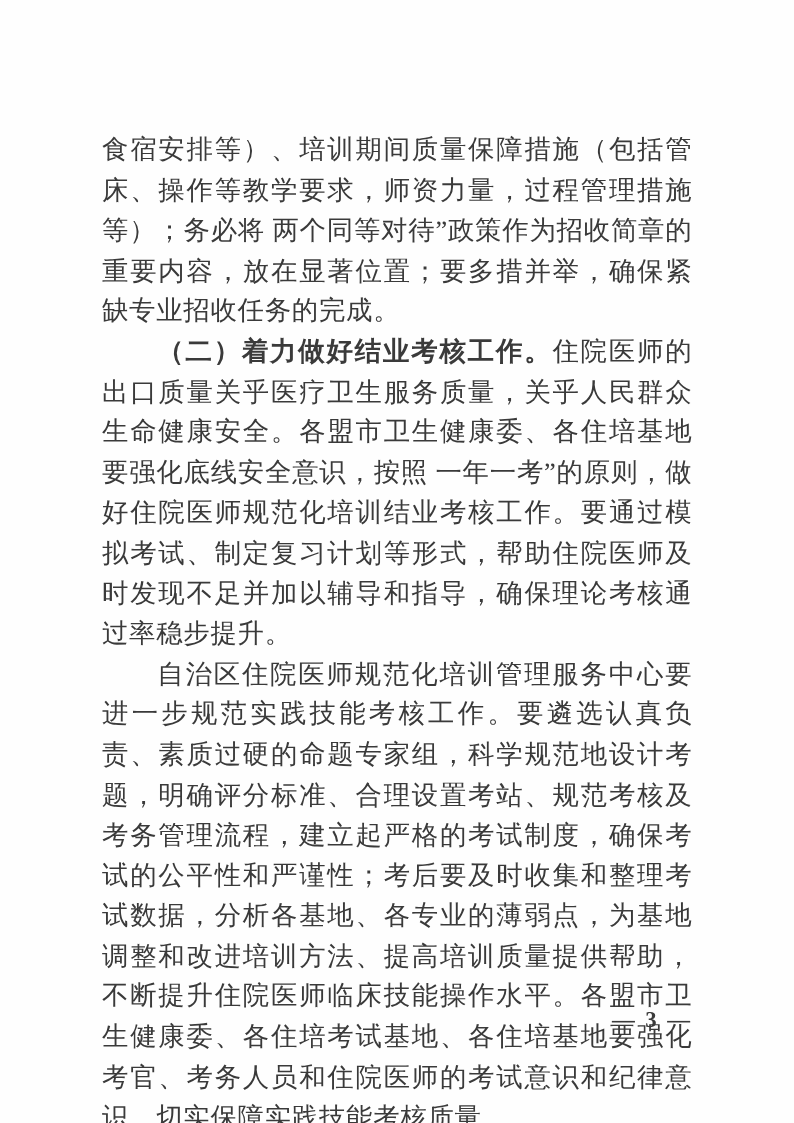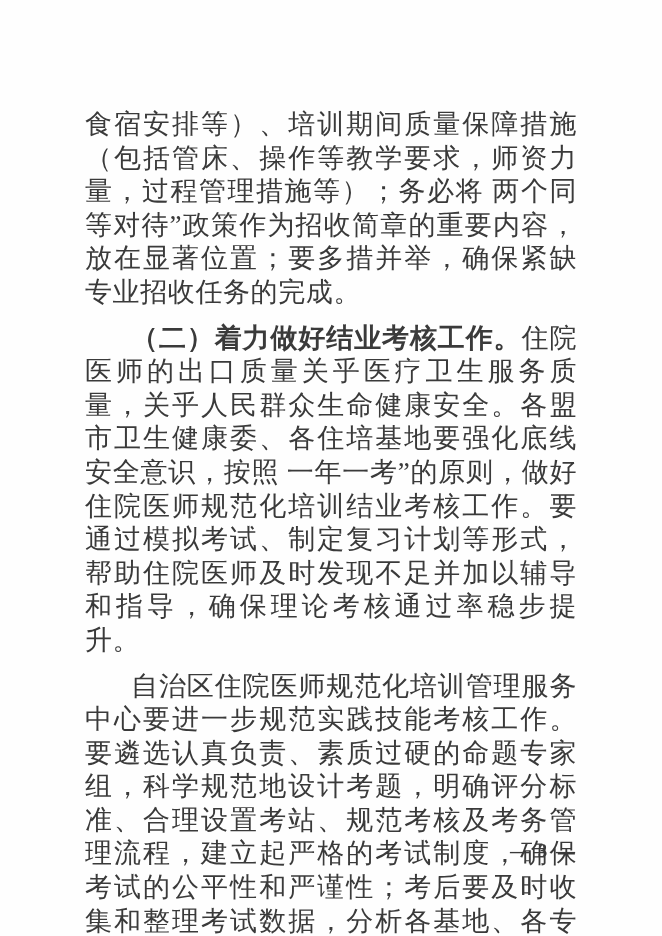--- a/index.html
+++ b/index.html
@@ -28,35 +28,35 @@
   .content {
     position: absolute;
     left: 85px;
     top: 108px;
     width: 492px;
   }
   .para {
     margin: 0;
     padding: 0;
     font-family: "Liberation Serif", "DejaVu Serif", serif;
-    font-size: 27px;
+    font-size: 22px;
     line-height: 33.6px;
     color: #3a3a3a;
     text-align: justify;
     text-align-last: left;
     text-justify: inter-character;
     letter-spacing: 0.6px;
     word-break: break-all;
     -webkit-font-smoothing: antialiased;
   }
   .para.indent {
     text-indent: 46px;
   }
   .para + .para {
-    margin-top: 12px;
+    margin-top: 0;
   }
   .hd {
     font-weight: bold;
     font-family: "Liberation Serif", "DejaVu Serif", serif;
     letter-spacing: 0.6px;
   }
   .footer {
     position: absolute;
     left: 0;
     right: 0;

